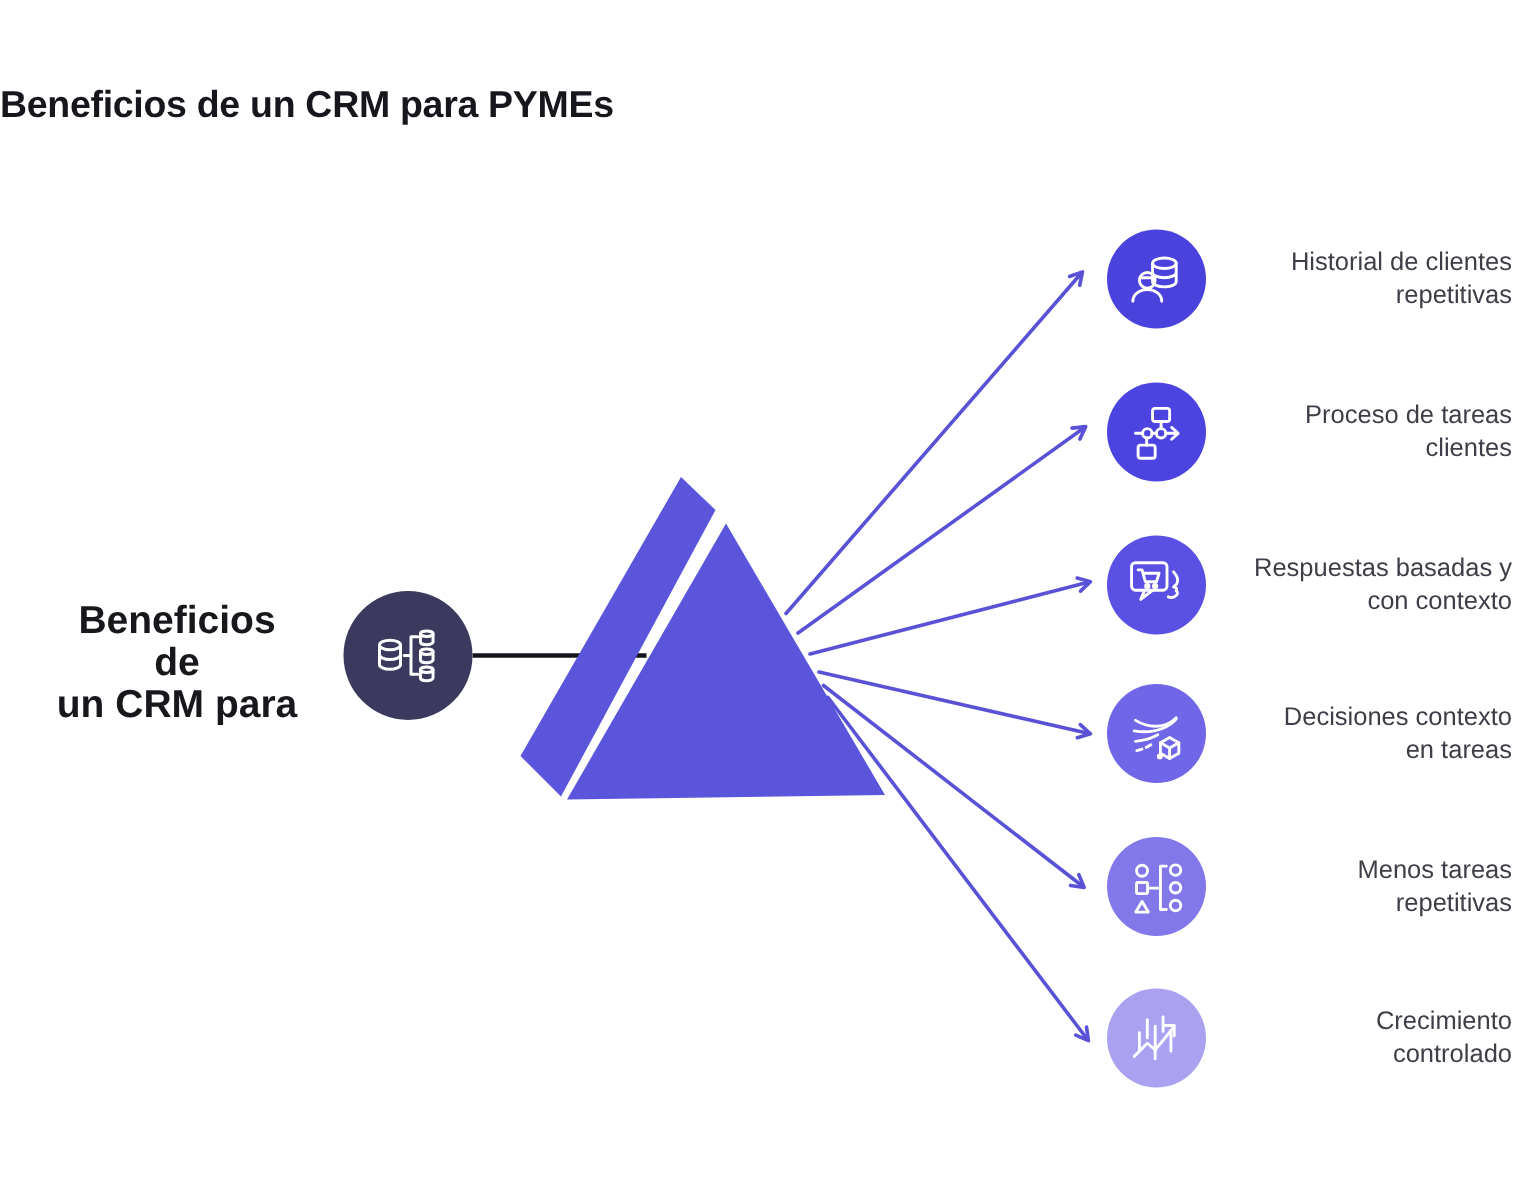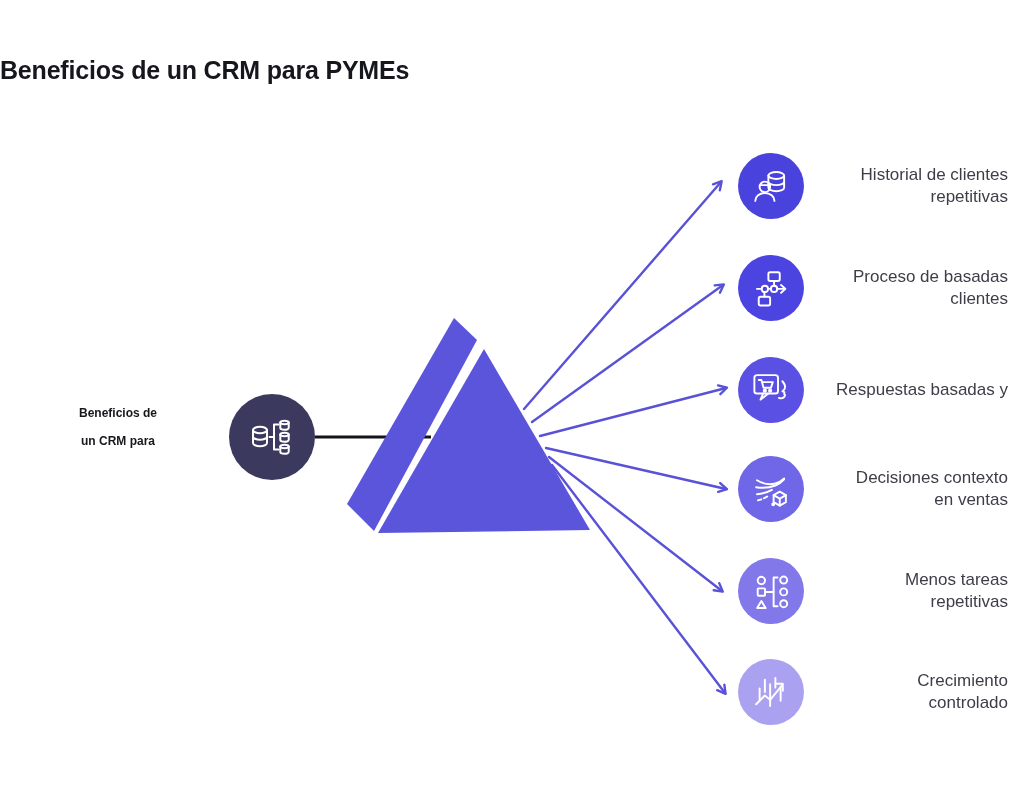--- a/index.html
+++ b/index.html
@@ -6,21 +6,21 @@
   .canvas{
     position:relative;width:1024px;height:786px;background:#ffffff;
     font-family:"Liberation Sans", sans-serif;overflow:hidden;
   }
   .title{
     position:absolute;top:56px;left:0;width:100%;text-align:left;
     font-size:25px;font-weight:700;color:#16161d;letter-spacing:-0.2px;
   }
   .hub-label{
     position:absolute;left:36px;top:399px;width:164px;text-align:center;
-    font-size:12px;font-weight:700;color:#17171c;line-height:28px;
+    font-size:26px;font-weight:700;color:#17171c;line-height:28px;
   }
   .hub-label .l{display:block;}
   .hub-circle{
     position:absolute;left:229px;top:394px;width:86px;height:86px;border-radius:50%;
     display:flex;align-items:center;justify-content:center;
   }
   .scene{position:absolute;left:0;top:0;width:1024px;height:786px;}
   .benefit-row{
     position:absolute;left:738px;display:flex;align-items:center;
   }
@@ -109,56 +109,57 @@
         <circle cx="27.5" cy="25" r="3.6"></circle>
         <path d="M31.1,25 h8"></path>
         <path d="M35.5,20.5 l5,4.5 -5,4.5"></path>
         <rect x="21" y="6" width="13" height="10" rx="2"></rect>
         <path d="M27.5,16 v5.4"></path>
         <rect x="10" y="34" width="13" height="10" rx="2"></rect>
         <path d="M16.5,28.6 v5.4"></path>
       </svg>
     </div>
     <div class="benefit-label">
-      <span class="l">Proceso de basadas</span>
+      <span class="l">Proceso de tareas</span>
       <span class="l">clientes</span>
     </div>
   </div>
 
   <div class="benefit-row" style="top:357px">
     <div class="benefit-circle" style="background-color: rgb(90, 80, 227);">
       <svg class="icon-svg" width="42" height="42" viewBox="0 0 48 48" fill="none" stroke="#ffffff" stroke-width="2.2" stroke-linecap="round" stroke-linejoin="round">
         <rect x="5" y="7" width="27" height="21" rx="3"></rect>
         <path d="M15,28 l-3,7 9,-7"></path>
         <path d="M10,12.5 h3 l2.5,9 h8.5 l2,-6.5 H14"></path>
         <circle cx="17" cy="24.8" r="1.3" fill="#ffffff"></circle>
         <circle cx="23" cy="24.8" r="1.3" fill="#ffffff"></circle>
         <path d="M37,14 q4.5,5 2.5,9 l-2.5,2.5 q3.5,0.5 2,3 q2,1.5 0,3.5 q-2.5,2.5 -6,1"></path>
       </svg>
     </div>
     <div class="benefit-label">
       <span class="l">Respuestas basadas y</span>
+      <span class="l">con contexto</span>
     </div>
   </div>
 
   <div class="benefit-row" style="top:456px">
     <div class="benefit-circle" style="background-color: rgb(111, 102, 232);">
       <svg class="icon-svg" width="42" height="42" viewBox="0 0 48 48" fill="none" stroke="#ffffff" stroke-width="2.2" stroke-linecap="round" stroke-linejoin="round">
         <path d="M8,14 q10,6 20,4 q6,-1 11,-6"></path>
         <path d="M7,22 q12,2 22,-2 q6,-2.5 10,-7"></path>
         <path d="M8,30 q10,-1 17,-5"></path>
         <path d="M9,37 q8,-2 13,-6" stroke-dasharray="4 3.5"></path>
         <path d="M34,27 l7,4 v8 l-7,4 -7,-4 v-8 z"></path>
         <path d="M27,31 l7,4 7,-4 M34,35 v8"></path>
         <circle cx="26.5" cy="41.5" r="1.1" fill="#ffffff"></circle>
       </svg>
     </div>
     <div class="benefit-label">
       <span class="l">Decisiones contexto</span>
-      <span class="l">en ventas</span>
+      <span class="l">en tareas</span>
     </div>
   </div>
 
   <div class="benefit-row" style="top:659px">
     <div class="benefit-circle" style="background-color: rgb(170, 162, 240);">
       <svg class="icon-svg" width="42" height="42" viewBox="0 0 48 48" fill="none" stroke="#ffffff" stroke-width="2.2" stroke-linecap="round" stroke-linejoin="round">
         <path d="M11,20 V33 M17,10 V24 M23,15 V40 M29,8 V19 M35,18 V34"></path>
         <path d="M7,38 L17,28 l6,5 L37,16"></path>
         <path d="M29.5,14.5 h8 v8"></path>
       </svg>

